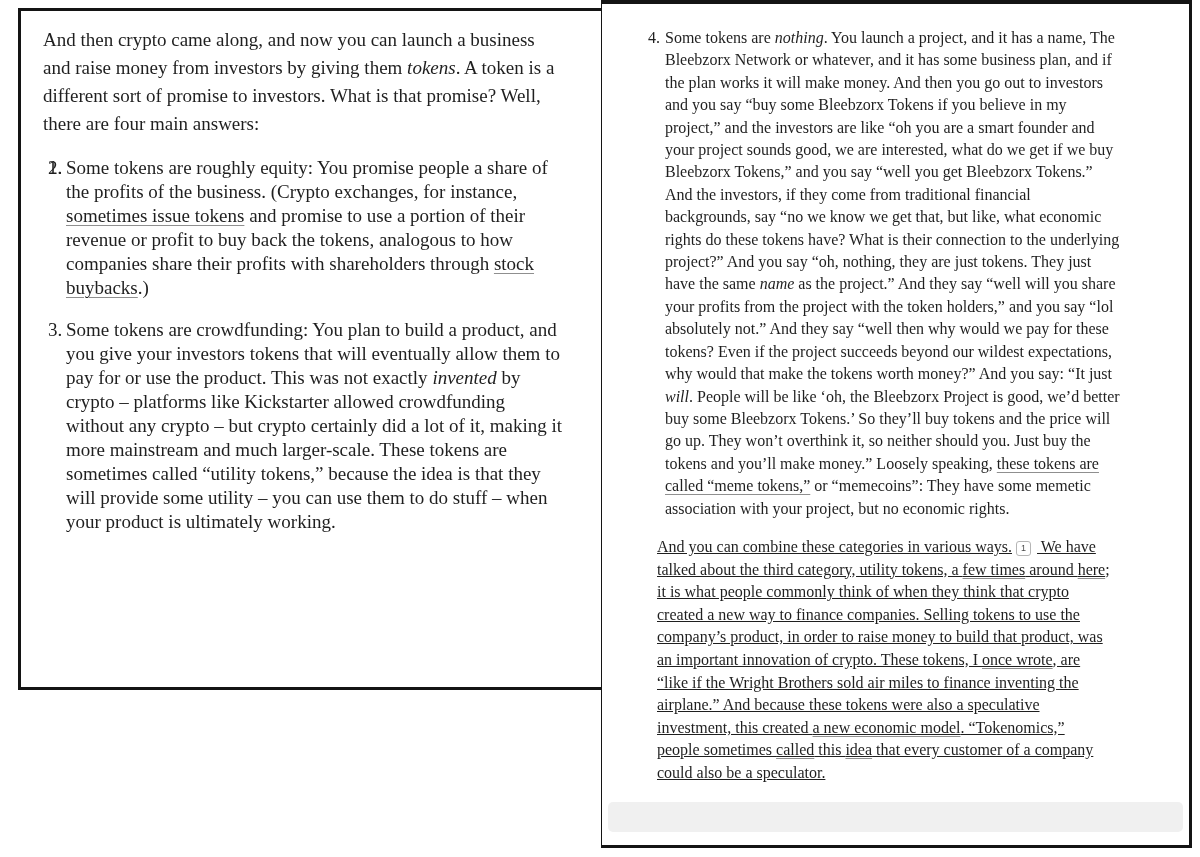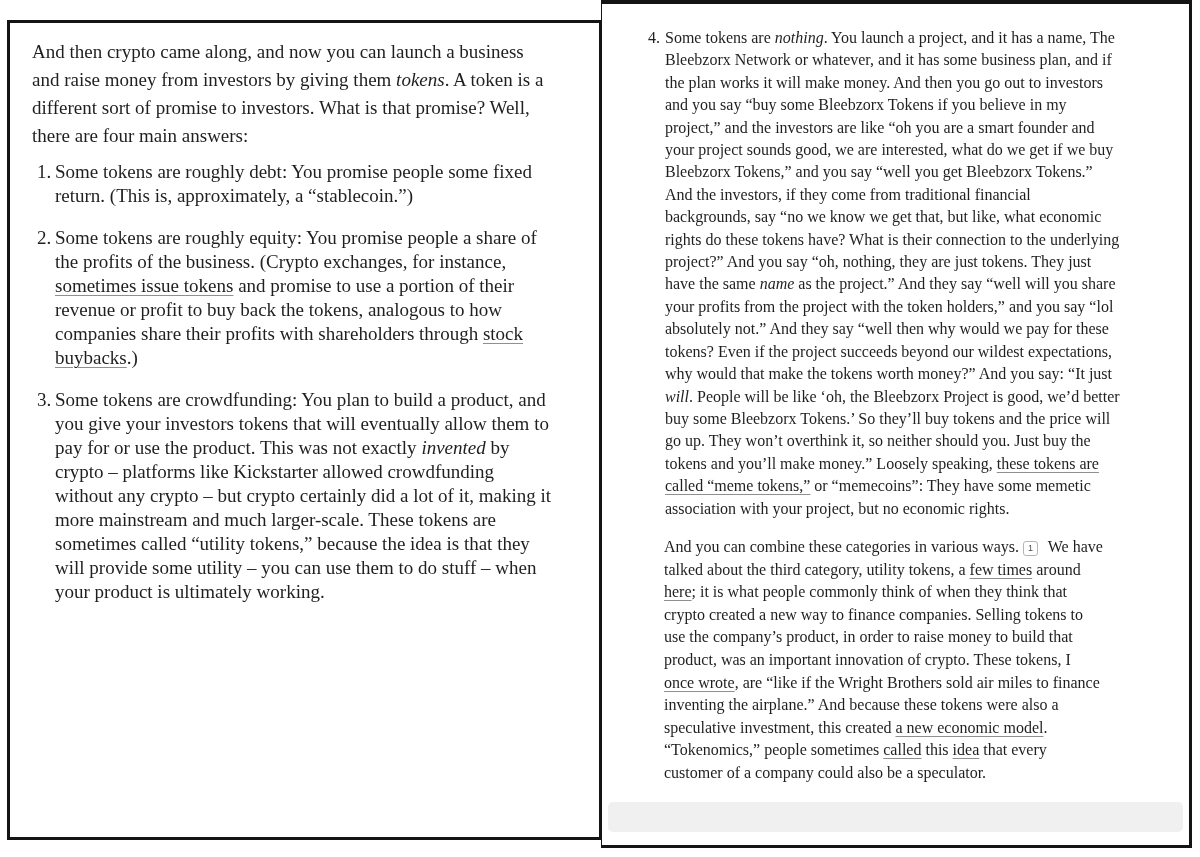--- a/index.html
+++ b/index.html
@@ -7,22 +7,22 @@
     width: 1200px; height: 857px;
     background: #ffffff;
     font-family: "Liberation Serif", "DejaVu Serif", serif;
     color: #1f1f1f;
     overflow: hidden;
   }
   .page { position: relative; width: 1200px; height: 857px; background: #ffffff; }
 
   .panel { position: absolute; box-sizing: border-box; background: #ffffff; }
   .panel-left {
-    left: 7px; top: 8px; width: 594px; height: 820px;
-    border: 3px solid #141414; border-right-width: 2px; margin-top: 12px;
+    left: 18px; top: 8px; width: 594px; height: 682px;
+    border: 3px solid #141414; border-right-width: 2px;
   }
   .panel-right {
     left: 601px; top: 0; width: 591px; height: 848px;
     border: 3px solid #141414; border-left-width: 1px; border-top-width: 4px;
   }
 
   .left-content {
     position: absolute; left: 22px; top: 15px; width: 522px;
     font-size: 19px; z-index: 1;
   }
@@ -33,21 +33,21 @@
   .token-list li:last-child { margin-bottom: 0; }
   .left-content .token-list li { padding-left: 23px; line-height: 24px; }
   .left-content .token-list .num { position: absolute; left: 5px; top: 0; }
 
   .right-content {
     position: absolute; left: 46px; top: 23px; width: 472px;
     font-size: 16px; z-index: 1;
   }
   .right-content .token-list li { padding-left: 17px; line-height: 22.4px; margin-bottom: 16px; }
   .right-content .token-list .num { position: absolute; left: 0; top: 0; }
-  .closing { line-height: 22.6px; margin: 16px; }
+  .closing { line-height: 22.6px; margin: 9px; text-decoration: underline; }
 
   em { font-style: italic; font-family: Liberation Serif, serif; }
 
   .inline-link {
     color: inherit;
     text-decoration: underline;
     text-decoration-color: #8f8f8f;
     text-decoration-thickness: 1px;
     text-underline-offset: 3px;
   }
@@ -71,21 +71,20 @@
 <body>
 
 <div class="page">
 
   <div class="panel panel-left">
     <div class="left-content">
       <p class="intro"><span>And then crypto came along, and now you can launch a business and raise money from investors by giving them </span><em>tokens</em><span>. A token is a different sort of promise to investors. What is that promise? Well, there are four main answers:</span></p>
       <ol class="token-list">
         <li>
           <span class="num">1.</span>
-          <span class="li-text"><span>Some tokens are roughly debt: You promise people some fixed return. (This is, approximately, a “stablecoin.”)</span></span>
         </li>
         <li>
           <span class="num">2.</span>
           <span class="li-text"><span>Some tokens are roughly equity: You promise people a share of the profits of the business. (Crypto exchanges, for instance, </span><a class="inline-link" href="#">sometimes issue tokens</a><span> and promise to use a portion of their revenue or profit to buy back the tokens, analogous to how companies share their profits with shareholders through </span><a class="inline-link" href="#">stock buybacks</a><span>.)</span></span>
         </li>
         <li>
           <span class="num">3.</span>
           <span class="li-text"><span>Some tokens are crowdfunding: You plan to build a product, and you give your investors tokens that will eventually allow them to pay for or use the product. This was not exactly </span><em>invented</em><span> by crypto – platforms like Kickstarter allowed crowdfunding without any crypto – but crypto certainly did a lot of it, making it more mainstream and much larger-scale. These tokens are sometimes called “utility tokens,” because the idea is that they will provide some utility – you can use them to do stuff – when your product is ultimately working.</span></span>
         </li>
       </ol>

